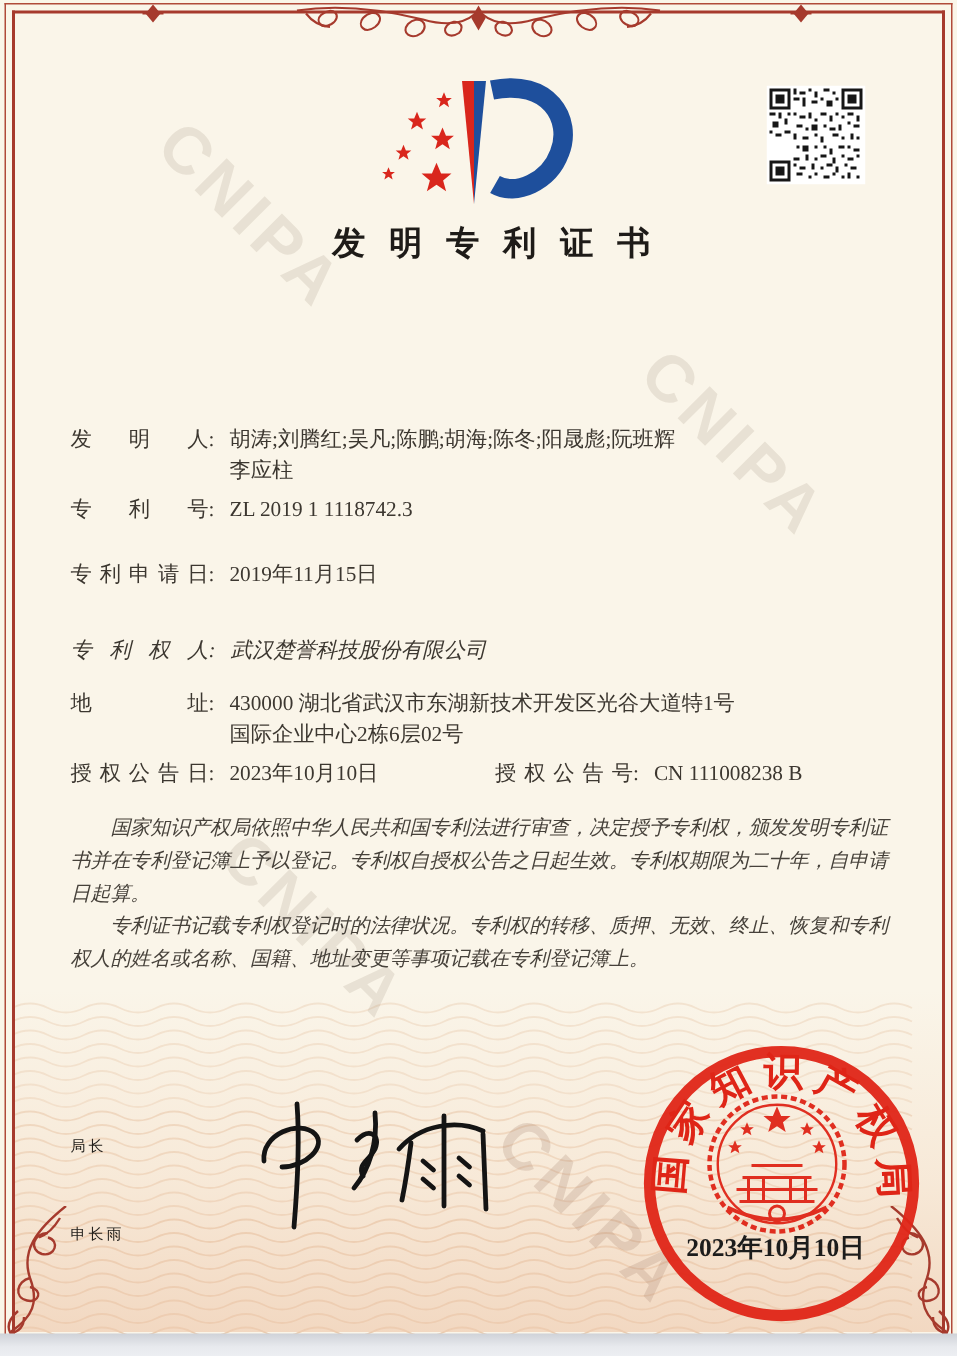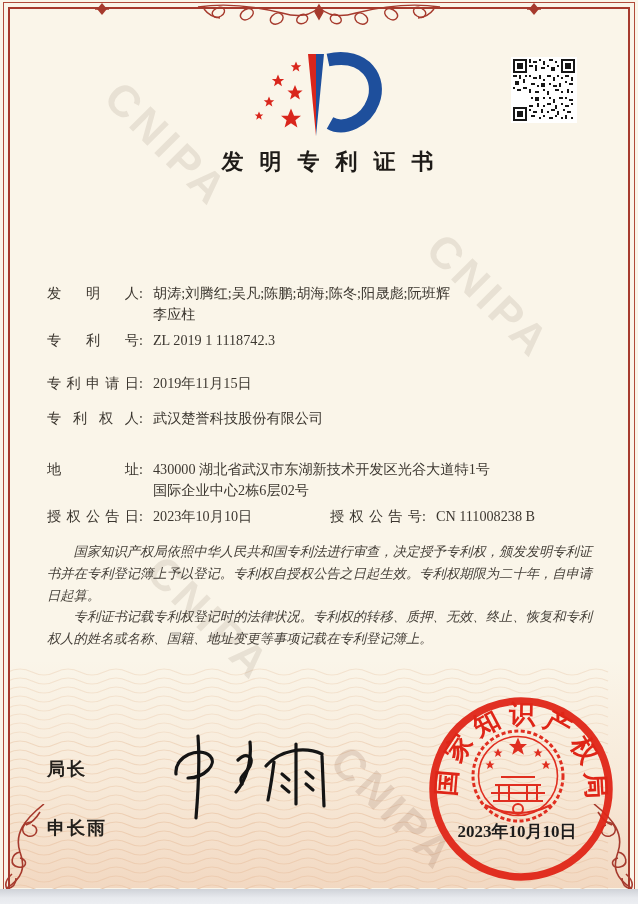--- a/index.html
+++ b/index.html
@@ -36,21 +36,21 @@
   .flabel{display:inline-block;width:92px;text-align:justify;text-align-last:justify;vertical-align:top;}
   .fcolon{display:inline-block;vertical-align:top;}
   .fvalue{display:inline-block;vertical-align:top;margin-left:10px;white-space:pre-line;max-width:430px;}
   .fpair2{position:absolute;left:283px;top:0;white-space:nowrap;}
   
   .body-text{position:absolute;left:47px;top:541px;width:546px;font-size:13.3px;line-height:21.8px;
     color:#46413a;z-index:2;font-style:italic;}
   .body-text p{margin:0;text-indent:2em;}
   
   .signer{position:absolute;left:47px;z-index:3;font-family:"Liberation Sans","DejaVu Sans",sans-serif;
-    font-size:18px;font-weight:700;color:#23201c;letter-spacing:2px;}
+    font-size:10px;font-weight:400;color:#23201c;letter-spacing:2px;}
   .signer-title{top:757px;}
   .signer-name{top:787px;margin-top:29px;}
   .signature{position:absolute;left:138px;top:722px;z-index:3;}
   .seal{position:absolute;left:421px;top:689px;z-index:3;}
 </style>
 </head>
 <body>
 
 <div class="page">
 
@@ -261,21 +261,21 @@
   <div class="frow" style="top:283px;">
     <span class="flabel">发明人</span><span class="fcolon">:</span><span class="fvalue">胡涛;刘腾红;吴凡;陈鹏;胡海;陈冬;阳晟彪;阮班辉
 李应柱</span>
   </div>
   <div class="frow" style="top:330px;">
     <span class="flabel">专利号</span><span class="fcolon">:</span><span class="fvalue">ZL 2019 1 1118742.3</span>
   </div>
   <div class="frow" style="top:373px;font-family:Liberation Serif, serif;">
     <span class="flabel">专利申请日</span><span class="fcolon">:</span><span class="fvalue">2019年11月15日</span>
   </div>
-  <div class="frow" style="top:408px;">
+  <div class="frow" style="top:424px;font-style:italic;">
     <span class="flabel">专利权人</span><span class="fcolon">:</span><span class="fvalue">武汉楚誉科技股份有限公司</span>
   </div>
   <div class="frow" style="top:459px;">
     <span class="flabel">地址</span><span class="fcolon">:</span><span class="fvalue">430000 湖北省武汉市东湖新技术开发区光谷大道特1号
 国际企业中心2栋6层02号</span>
   </div>
   <div class="frow" style="top:506px;">
     <span class="flabel">授权公告日</span><span class="fcolon">:</span><span class="fvalue">2023年10月10日</span>
     <span class="fpair2">
       <span class="flabel">授权公告号</span><span class="fcolon">:</span><span class="fvalue">CN 111008238 B</span>

